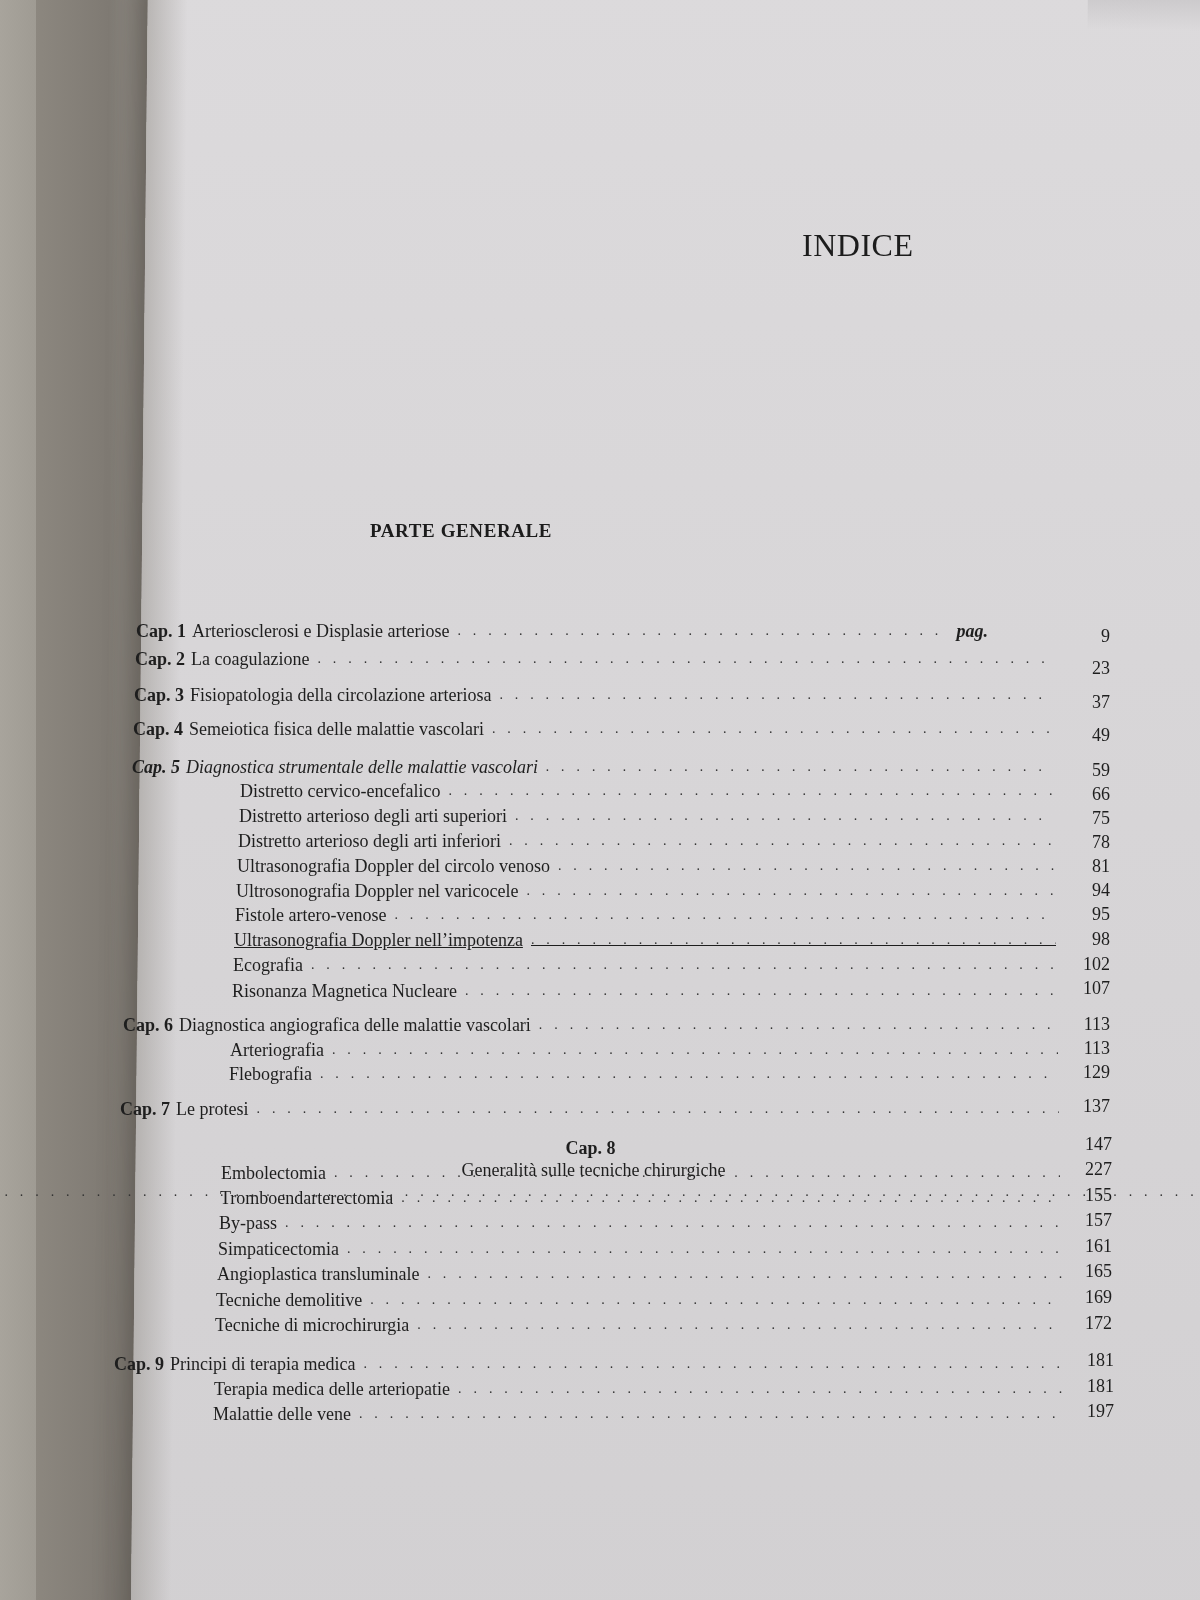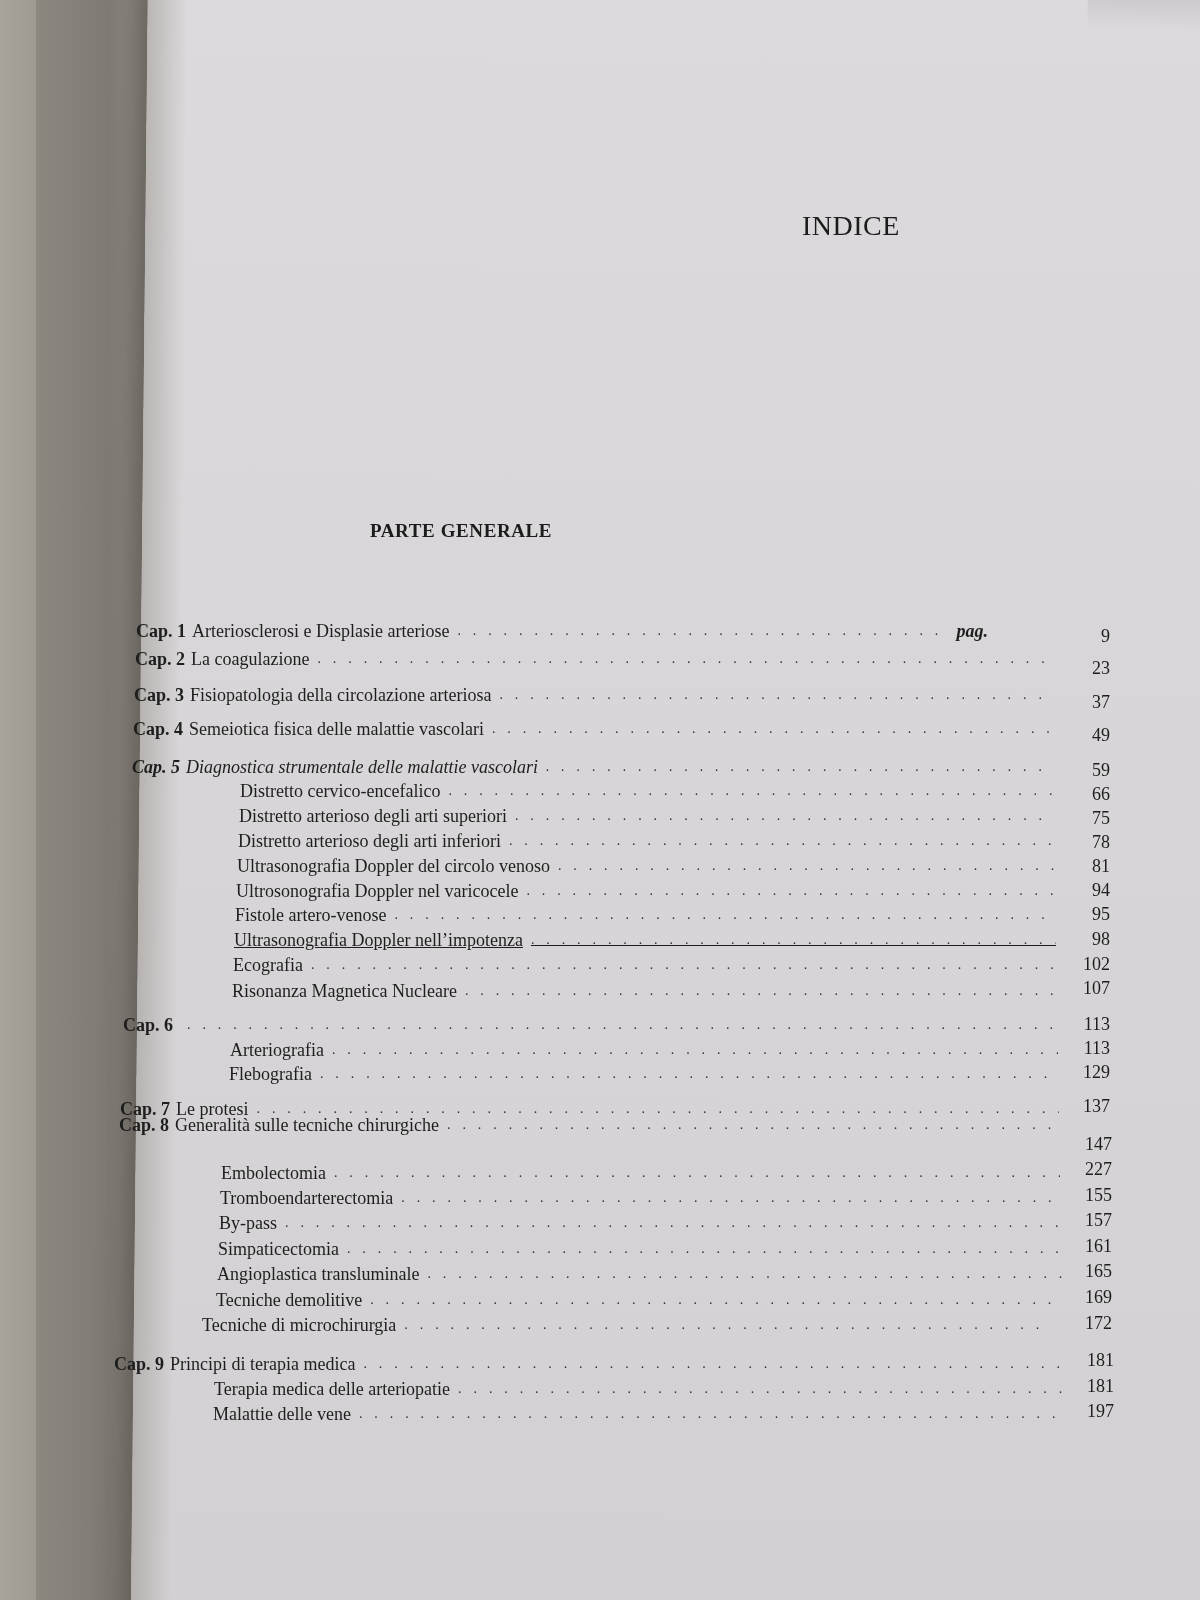--- a/index.html
+++ b/index.html
@@ -45,22 +45,22 @@
     .top-right-corner {
       position: absolute;
       right: 0; top: 0;
       width: 140px; height: 40px;
       background: linear-gradient(180deg, #c8c6c8, rgba(200,198,200,0));
     }
 
     .title {
       position: absolute;
       left: 802px;
-      top: 210px;
-      font-size: 28px;
+      top: 227px;
+      font-size: 32px;
       letter-spacing: 0.5px;
       color: #1c1c1c;
     }
     .section-heading {
       position: absolute;
       left: 370px;
       top: 520px;
       font-size: 19px;
       font-weight: bold;
       letter-spacing: 0.6px;
@@ -197,40 +197,41 @@
       <span class="dots"></span>
     </div>
     <div class="page-num" style="left: 1070px; top: 954px;">102</div>
     <div class="toc-row" style="top: 980px; left: 232px; width: 832px;">
       <span class="entry-text">Risonanza Magnetica Nucleare</span>
       <span class="dots"></span>
     </div>
     <div class="page-num" style="left: 1070px; top: 978px;">107</div>
     <div class="toc-row" style="top: 1014px; left: 123px; width: 943px;">
       <span class="cap-label">Cap. 6</span>
+      <span class="entry-text">Diagnostica angiografica delle malattie vascolari</span>
       <span class="dots"></span>
     </div>
     <div class="page-num" style="left: 1070px; top: 1014px;">113</div>
     <div class="toc-row" style="top: 1039px; left: 230px; width: 836px;">
       <span class="entry-text">Arteriografia</span>
       <span class="dots"></span>
     </div>
     <div class="page-num" style="left: 1070px; top: 1038px;">113</div>
     <div class="toc-row" style="top: 1063px; left: 229px; width: 837px;">
       <span class="entry-text">Flebografia</span>
       <span class="dots"></span>
     </div>
     <div class="page-num" style="left: 1070px; top: 1062px;">129</div>
     <div class="toc-row" style="top: 1098px; left: 120px; width: 947px;">
       <span class="cap-label">Cap. 7</span>
       <span class="entry-text">Le protesi</span>
       <span class="dots"></span>
     </div>
     <div class="page-num" style="left: 1070px; top: 1096px;">137</div>
-    <div class="toc-row" style="top: 1114px; left: 119px; width: 949px;">
+    <div class="toc-row" style="top: 1137px; left: 119px; width: 949px; flex-direction: column;">
       <span class="cap-label">Cap. 8</span>
       <span class="entry-text">Generalità sulle tecniche chirurgiche</span>
       <span class="dots"></span>
     </div>
     <div class="page-num" style="left: 1072px; top: 1134px;">147</div>
     <div class="toc-row" style="top: 1162px; left: 221px; width: 847px;">
       <span class="entry-text">Embolectomia</span>
       <span class="dots"></span>
     </div>
     <div class="page-num" style="left: 1072px; top: 1159px;">227</div>
@@ -252,21 +253,21 @@
     <div class="toc-row" style="top: 1263px; left: 217px; width: 853px;">
       <span class="entry-text">Angioplastica transluminale</span>
       <span class="dots"></span>
     </div>
     <div class="page-num" style="left: 1072px; top: 1261px;">165</div>
     <div class="toc-row" style="top: 1289px; left: 216px; width: 854px;">
       <span class="entry-text">Tecniche demolitive</span>
       <span class="dots"></span>
     </div>
     <div class="page-num" style="left: 1072px; top: 1287px;">169</div>
-    <div class="toc-row" style="top: 1314px; left: 202px; width: 856px;">
+    <div class="toc-row" style="top: 1314px; left: 215px; width: 856px;">
       <span class="entry-text">Tecniche di microchirurgia</span>
       <span class="dots"></span>
     </div>
     <div class="page-num" style="left: 1072px; top: 1313px;">172</div>
     <div class="toc-row" style="top: 1353px; left: 114px; width: 957px;">
       <span class="cap-label">Cap. 9</span>
       <span class="entry-text">Principi di terapia medica</span>
       <span class="dots"></span>
     </div>
     <div class="page-num" style="left: 1074px; top: 1350px;">181</div>

